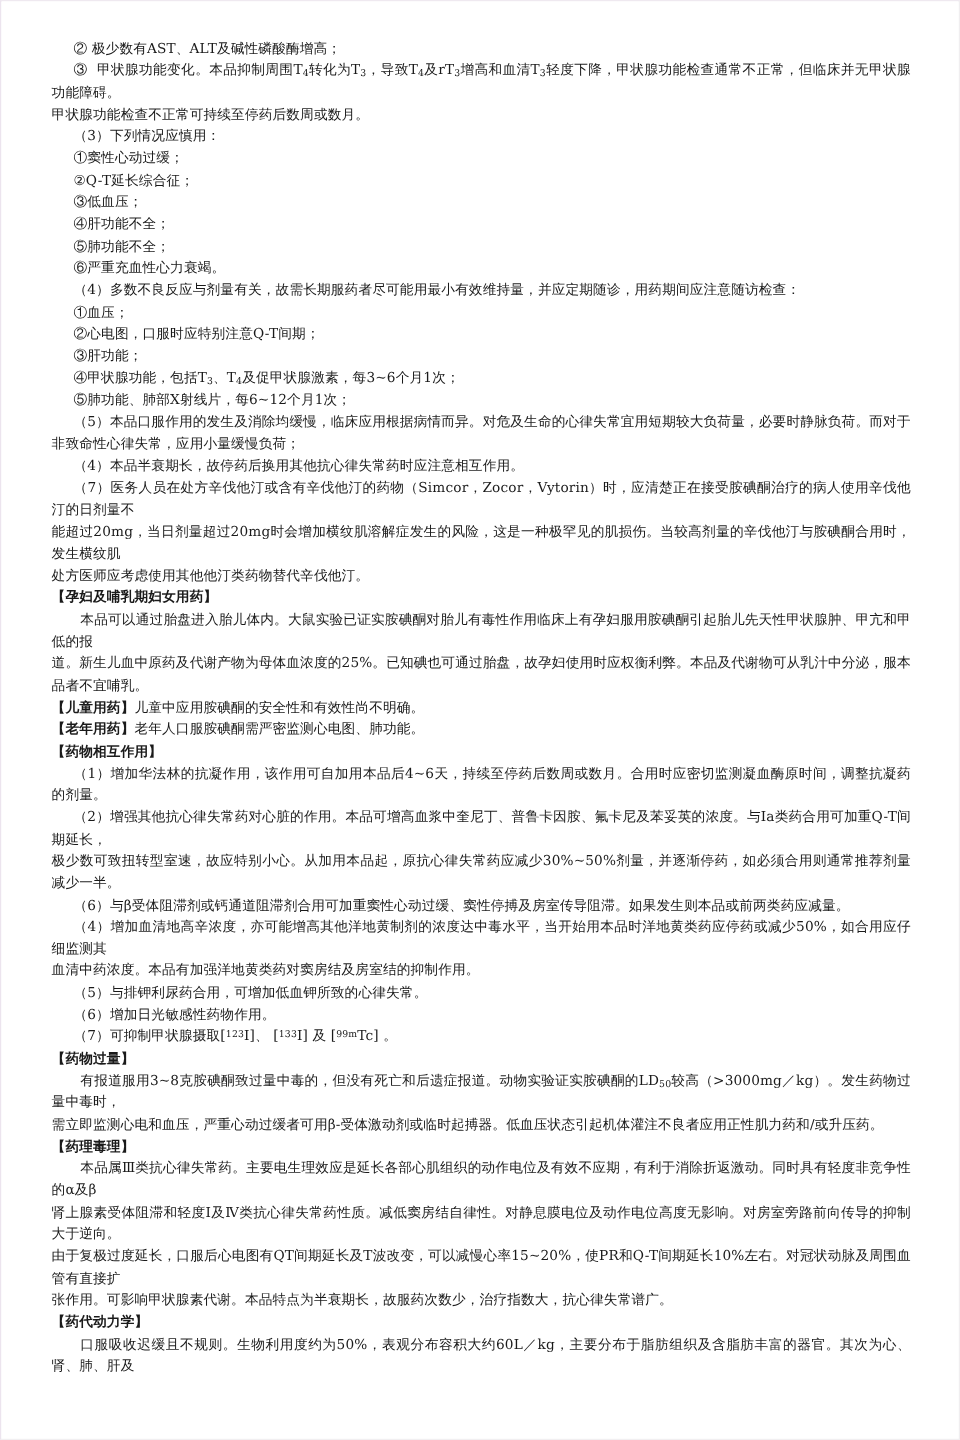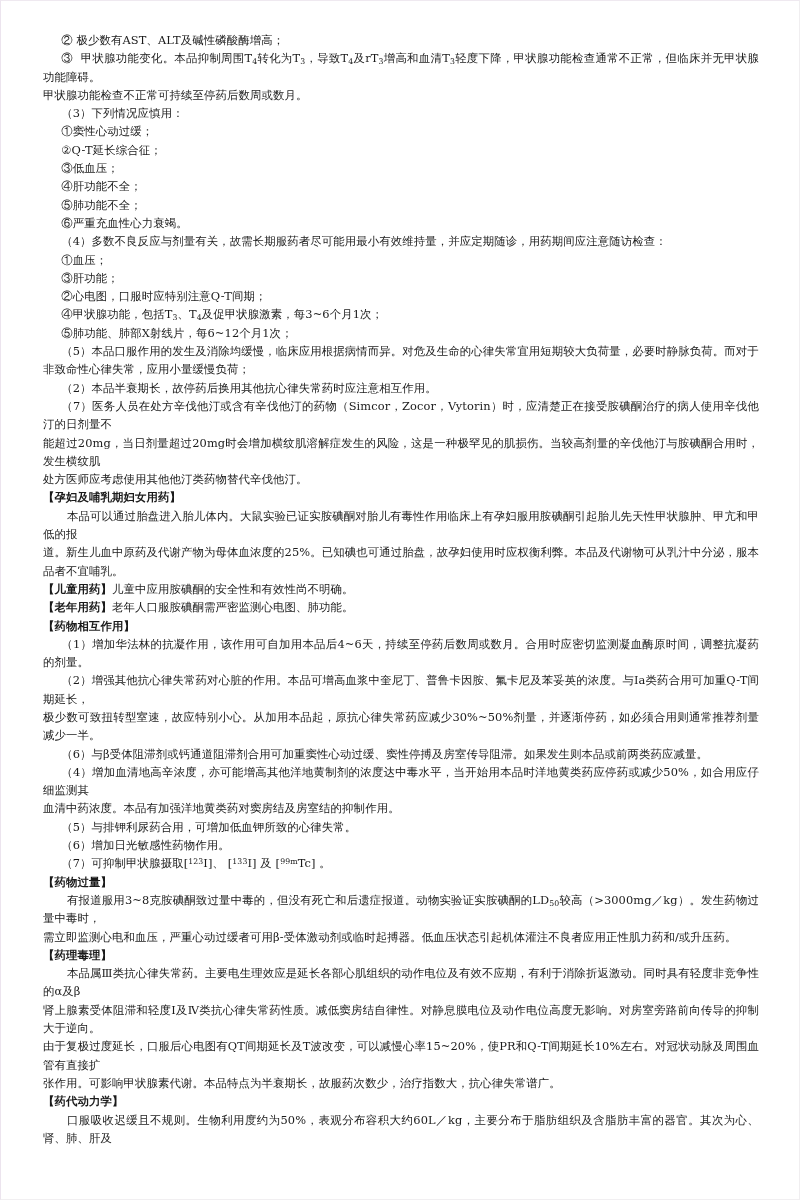--- a/index.html
+++ b/index.html
@@ -85,28 +85,28 @@
     <p class="hang-item">（3）下列情况应慎用：</p>
     <p class="hang-sub">①窦性心动过缓；</p>
     <p class="hang-sub">②Q-T延长综合征；</p>
     <p class="hang-sub">③低血压；</p>
     <p class="hang-sub">④肝功能不全；</p>
     <p class="hang-sub">⑤肺功能不全；</p>
     <p class="hang-sub">⑥严重充血性心力衰竭。</p>
 
     <p class="hang-item">（4）多数不良反应与剂量有关，故需长期服药者尽可能用最小有效维持量，并应定期随诊，用药期间应注意随访检查：</p>
     <p class="hang-sub">①血压；</p>
+    <p class="hang-sub">②心电图，口服时应特别注意Q-T间期；</p>
     <p class="hang-sub">③肝功能；</p>
-    <p class="hang-sub">②心电图，口服时应特别注意Q-T间期；</p>
     <p class="hang-sub">④甲状腺功能，包括T<sub>3</sub>、T<sub>4</sub>及促甲状腺激素，每3~6个月1次；</p>
     <p class="hang-sub">⑤肺功能、肺部X射线片，每6~12个月1次；</p>
 
     <p class="hang-item">（5）本品口服作用的发生及消除均缓慢，临床应用根据病情而异。对危及生命的心律失常宜用短期较大负荷量，必要时静脉负荷。而对于</p>
     <p class="ind0">非致命性心律失常，应用小量缓慢负荷；</p>
-    <p class="hang-item">（2）本品半衰期长，故停药后换用其他抗心律失常药时应注意相互作用。</p>
+    <p class="hang-item">（4）本品半衰期长，故停药后换用其他抗心律失常药时应注意相互作用。</p>
     <p class="hang-item">（7）医务人员在处方辛伐他汀或含有辛伐他汀的药物（Simcor，Zocor，Vytorin）时，应清楚正在接受胺碘酮治疗的病人使用辛伐他汀的日剂量不</p>
     <p class="ind0">能超过20mg，当日剂量超过20mg时会增加横纹肌溶解症发生的风险，这是一种极罕见的肌损伤。当较高剂量的辛伐他汀与胺碘酮合用时，发生横纹肌</p>
     <p class="ind0">处方医师应考虑使用其他他汀类药物替代辛伐他汀。</p>
 
     <p class="sect bk">【孕妇及哺乳期妇女用药】</p>
     <p class="hang-para">本品可以通过胎盘进入胎儿体内。大鼠实验已证实胺碘酮对胎儿有毒性作用临床上有孕妇服用胺碘酮引起胎儿先天性甲状腺肿、甲亢和甲低的报</p>
     <p class="ind0">道。新生儿血中原药及代谢产物为母体血浓度的25%。已知碘也可通过胎盘，故孕妇使用时应权衡利弊。本品及代谢物可从乳汁中分泌，服本品者不宜哺乳。</p>
 
     <p class="ind0"><span class="bk">【儿童用药】</span><span>儿童中应用胺碘酮的安全性和有效性尚不明确。</span></p>
 

